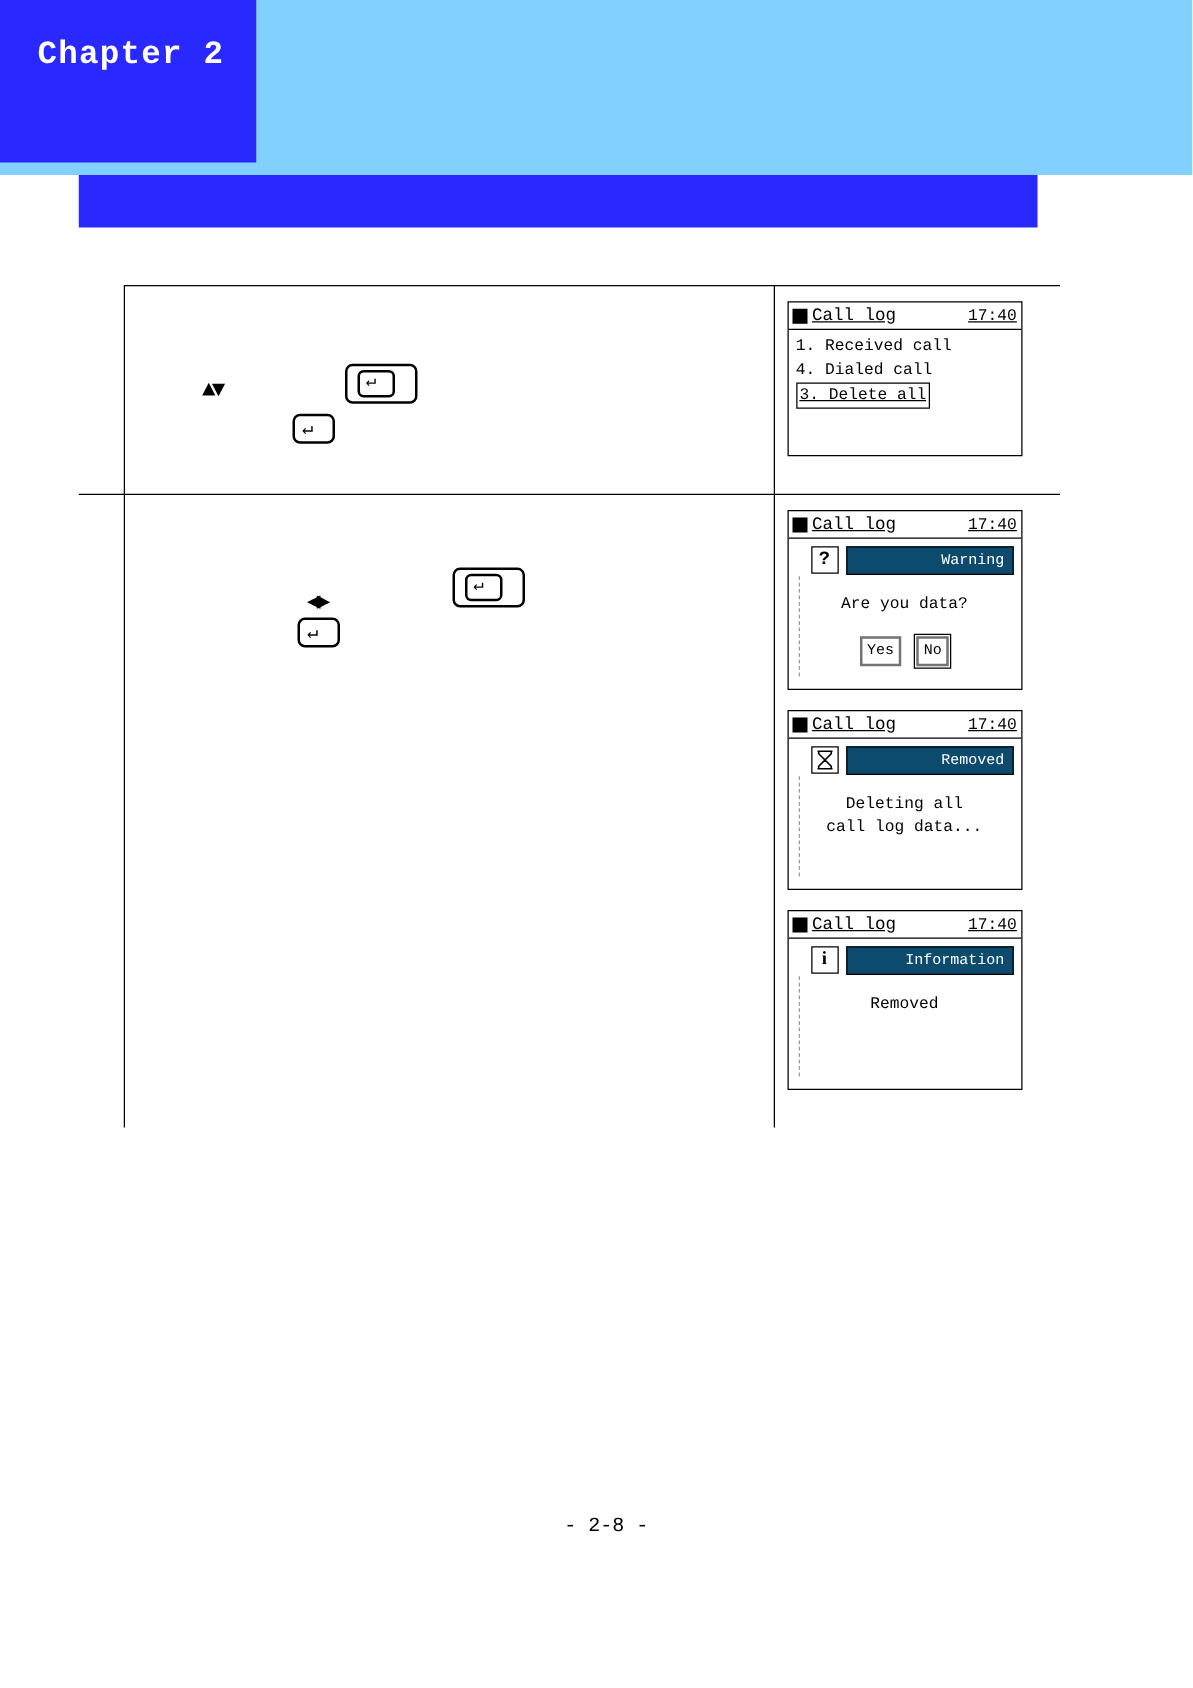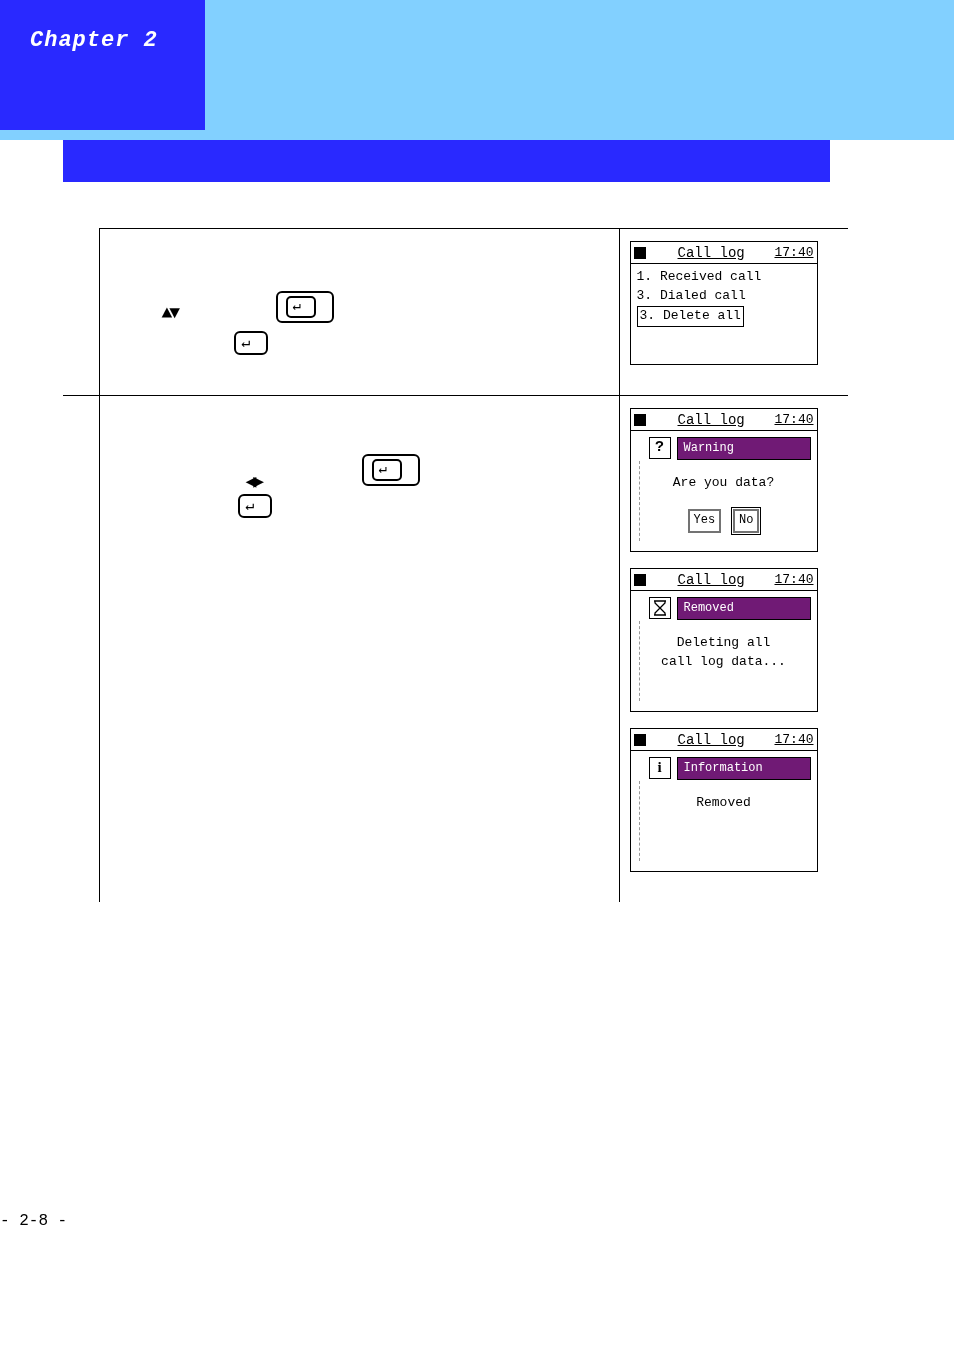--- a/index.html
+++ b/index.html
@@ -1,57 +1,57 @@
 <!DOCTYPE html>
 <html><head>
 <meta charset="utf-8">
 <style>
   * { box-sizing: border-box; margin: 0; padding: 0; }
   body { font-family: "MS Gothic", "Courier New", monospace; background: #fff; width: 954px; height: 1350px; position: relative; }
   .header-wrap { position: relative; height: 185px; }
   .header-bar { position: absolute; left: 0; right: 0; top: 0; height: 140px; background: #82d0ff; }
   .chapter-box { position: absolute; left: 0; top: 0; width: 205px; height: 130px; background: #2929ff; color: #fff; padding: 28px 18px 14px 30px; }
-  .chapter-title { font-size: 22px; font-weight: bold; white-space: pre; letter-spacing: 1px; font-style: italic; }
+  .chapter-title { font-size: 26px; font-weight: bold; white-space: pre; letter-spacing: 1px; }
   .chapter-sub { font-size: 16px; font-weight: bold; line-height: 1.3; margin-top: 6px; white-space: pre; }
   .blue-strip { position: absolute; left: 63px; right: 124px; top: 140px; height: 42px; background: #2929ff; }
   .content { position: absolute; left: 63px; right: 106px; top: 228px; }
   table.main { border-collapse: collapse; width: 100%; }
   table.main td { border: 1px solid #000; vertical-align: top; padding: 12px 10px 14px 10px; }
   table.main td.step { width: 36px; border-left: none; border-top: none; border-bottom: 1px solid #000; }
   table.main td.step.last { border-bottom: none; }
   table.main td.desc { width: 520px; position: relative; font-size: 16px; }
   table.main td.shots { }
   table.main tr:last-child td { border-bottom: none; }
   table.main td.shots { border-right: none; }
   table.main tr td:first-child { border-left: none; }
   .step-row1 td { height: 158px; }
   .desc-content { position: relative; height: 100%; }
   .enter-key { display: inline-block; border: 2px solid #000; border-radius: 6px; width: 34px; height: 24px; position: relative; vertical-align: middle; }
   .enter-key::after { content: "↵"; position: absolute; left: 6px; top: 0px; font-size: 15px; }
   .enter-key-wide { display: inline-block; border: 2px solid #000; border-radius: 6px; width: 58px; height: 32px; position: relative; background: #fff; }
   .enter-key-wide .inner { position: absolute; left: 8px; top: 3px; border: 2px solid #000; border-radius: 5px; width: 30px; height: 22px; }
   .enter-key-wide .inner::after { content: "↵"; position: absolute; left: 5px; top: -1px; font-size: 14px; }
   .screen { width: 188px; border: 1px solid #000; background: #fff; margin-bottom: 16px; font-family: "MS Gothic","Courier New",monospace; }
-  .screen-title { display: flex; align-items: center; height: 22px; border-bottom: 1px solid #000; padding: 0 3px; gap: 28px; }
+  .screen-title { display: flex; align-items: center; height: 22px; border-bottom: 1px solid #000; padding: 0 3px; }
   .screen-title .sq { width: 12px; height: 12px; background: #000; margin-right: 4px; flex: none; }
   .screen-title .tlabel { flex: 1; text-decoration: underline; font-size: 14px; }
   .screen-title .time { font-size: 13px; text-decoration: underline; }
   .screen-body { padding: 4px 6px 18px 6px; font-size: 13px; line-height: 1.45; min-height: 100px; position: relative; }
   .screen-body.tall { min-height: 120px; }
-  .sel { border: 1px solid #000; display: inline-block; padding: 0 2px; }
+  .sel { border: 1px solid #000; display: inline-block; padding: 0 2px; text-decoration: underline; }
   .dialog-head { display: flex; gap: 6px; margin-top: 2px; margin-bottom: 14px; align-items: flex-start; }
   .dialog-head .dlg-icon { width: 22px; height: 22px; border: 1px solid #000; display: flex; align-items: center; justify-content: center; font-size: 15px; font-weight: bold; flex: none; }
-  .dialog-head .dlg-label { border: 1px solid #000; background: #701a75; color: #fff; font-size: 12px; padding: 2px 6px; text-align: left; flex: 1; }
+  .dialog-head .dlg-label { border: 1px solid #000; background: #0c4a6e; color: #fff; font-size: 12px; padding: 2px 6px; text-align: right; flex: 1; }
   .dlg-text { text-align: center; font-size: 13px; white-space: pre; }
   .dlg-buttons { text-align: center; margin-top: 16px; }
   .dlg-btn { display: inline-block; border: 2px solid #737373; font-size: 12px; padding: 1px 4px; margin: 0 2px; }
   .dlg-btn.focus { outline: 1px solid #000; outline-offset: 1px; }
   .dotleft { position: absolute; left: 8px; top: 30px; bottom: 10px; border-left: 1px dashed #999; }
   .hourglass svg { width: 14px; height: 16px; }
-  .page-num { position: absolute; left: 0; right: 0; bottom: 120px; text-align: left; font-size: 16px; }
+  .page-num { position: absolute; left: 16px; right: 0; bottom: 120px; text-align: center; font-size: 16px; }
   
   .d1-updown { position: absolute; left: 52px; top: 62px; font-size: 18px; letter-spacing: -3px; }
   .d1-widekey { position: absolute; left: 166px; top: 50px; }
   .d1-smallkey { position: absolute; left: 124px; top: 90px; }
   .d2-lr { position: absolute; left: 136px; top: 62px; font-size: 18px; letter-spacing: -3px; }
   .d2-widekey { position: absolute; left: 252px; top: 46px; }
   .d2-smallkey { position: absolute; left: 128px; top: 86px; }
 </style>
 </head>
 <body>
@@ -78,21 +78,21 @@
       </td>
       <td class="shots">
         <div class="screen">
           <div class="screen-title">
             <span class="sq"></span>
             <span class="tlabel">Call log</span>
             <span class="time">17:40</span>
           </div>
           <div class="screen-body">
             <div>1. Received call</div>
-            <div>3. Dialed call</div>
+            <div>4. Dialed call</div>
             <div><span class="sel">3. Delete all</span></div>
           </div>
         </div>
       </td>
     </tr>
     <tr>
       <td class="step last"></td>
       <td class="desc">
         <div class="desc-content" style="height:480px;">
           <span class="d2-lr">◀▶</span>

